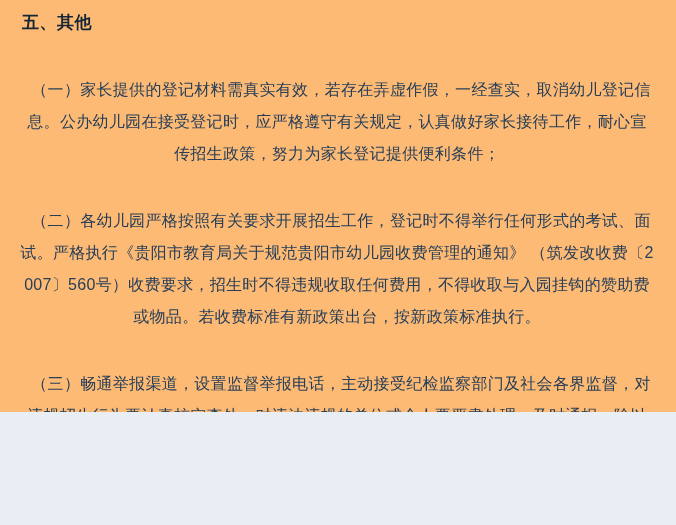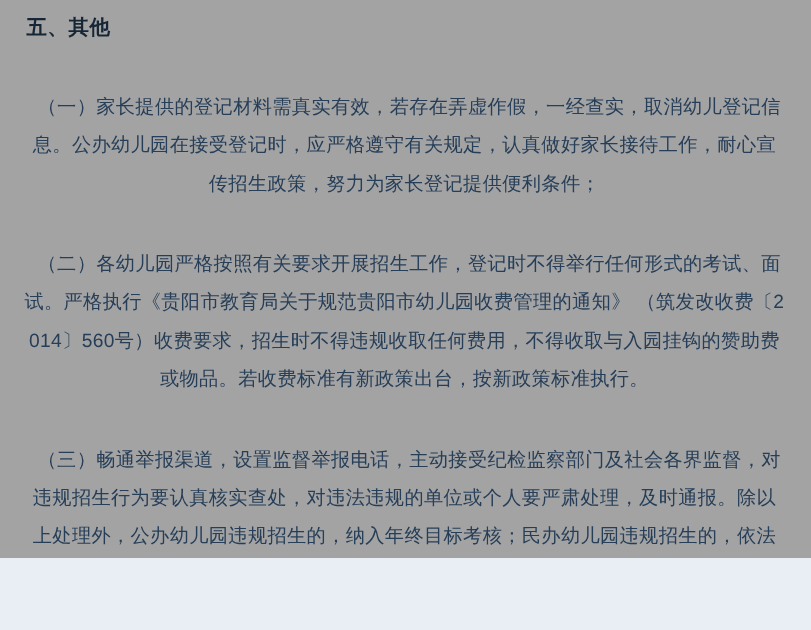--- a/index.html
+++ b/index.html
@@ -2,23 +2,23 @@
 <html><head>
 <meta charset="utf-8">
 <style>
   html, body {
     margin: 0;
     padding: 0;
     background: #e9edf4;
   }
   .doc {
     width: 676px;
-    height: 465px;
+    height: 412px;
     box-sizing: border-box;
-    background: #a3a3a3;
+    background: #fdba74;
     padding: 11px 22px 0 20px;
     font-family: "Liberation Sans", "DejaVu Sans", sans-serif;
     overflow: hidden;
   }
   .section-title {
     margin: 0 0 39px 2px;
     font-size: 17px;
     line-height: 24px;
     font-weight: 700;
     letter-spacing: 0.5px;
@@ -36,16 +36,16 @@
   }
 </style>
 </head>
 <body>
 
 <div class="doc">
   <h2 class="section-title">五、其他</h2>
 
   <p class="para">（一）家长提供的登记材料需真实有效，若存在弄虚作假，一经查实，取消幼儿登记信息。公办幼儿园在接受登记时，应严格遵守有关规定，认真做好家长接待工作，耐心宣传招生政策，努力为家长登记提供便利条件；</p>
 
-  <p class="para">（二）各幼儿园严格按照有关要求开展招生工作，登记时不得举行任何形式的考试、面试。严格执行《贵阳市教育局关于规范贵阳市幼儿园收费管理的通知》 （筑发改收费〔2014〕560号）收费要求，招生时不得违规收取任何费用，不得收取与入园挂钩的赞助费或物品。若收费标准有新政策出台，按新政策标准执行。</p>
+  <p class="para">（二）各幼儿园严格按照有关要求开展招生工作，登记时不得举行任何形式的考试、面试。严格执行《贵阳市教育局关于规范贵阳市幼儿园收费管理的通知》 （筑发改收费〔2007〕560号）收费要求，招生时不得违规收取任何费用，不得收取与入园挂钩的赞助费或物品。若收费标准有新政策出台，按新政策标准执行。</p>
 
   <p class="para">（三）畅通举报渠道，设置监督举报电话，主动接受纪检监察部门及社会各界监督，对违规招生行为要认真核实查处，对违法违规的单位或个人要严肃处理，及时通报。除以上处理外，公办幼儿园违规招生的，纳入年终目标考核；民办幼儿园违规招生的，依法依规核减招生计划，直至停止招生、吊销办园许可证。</p>
 </div>
 
 </body></html>

